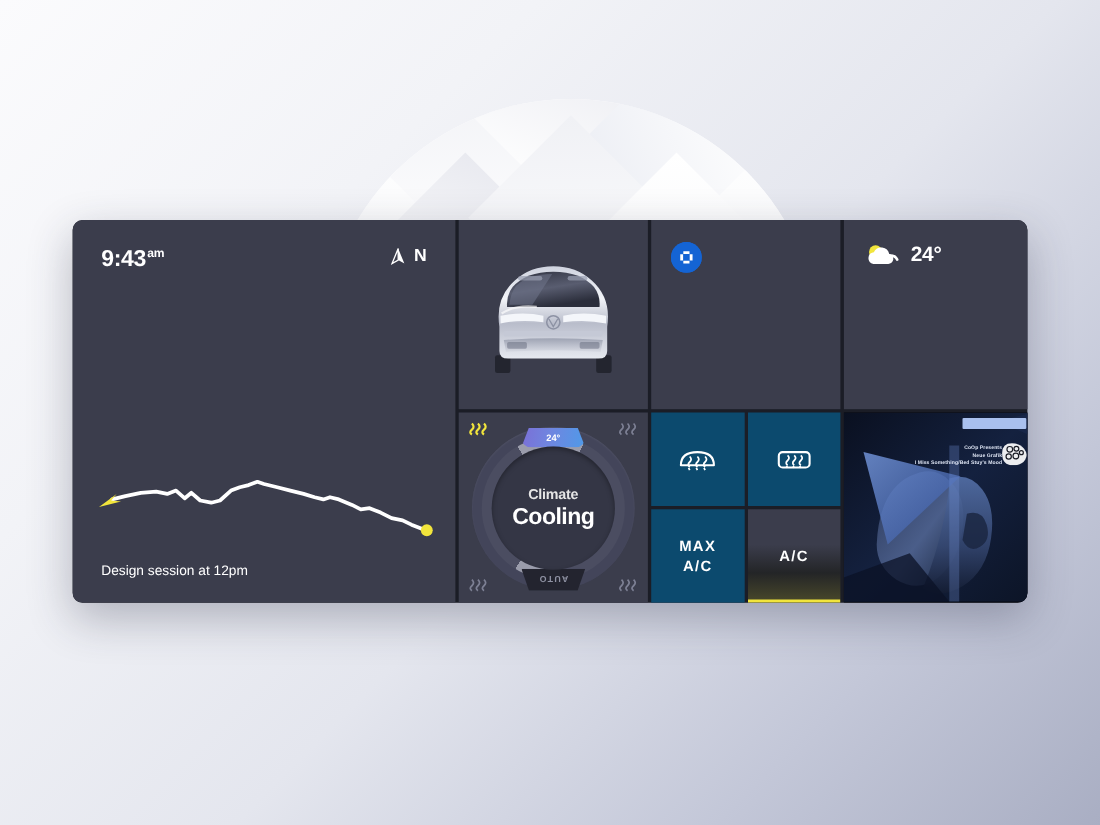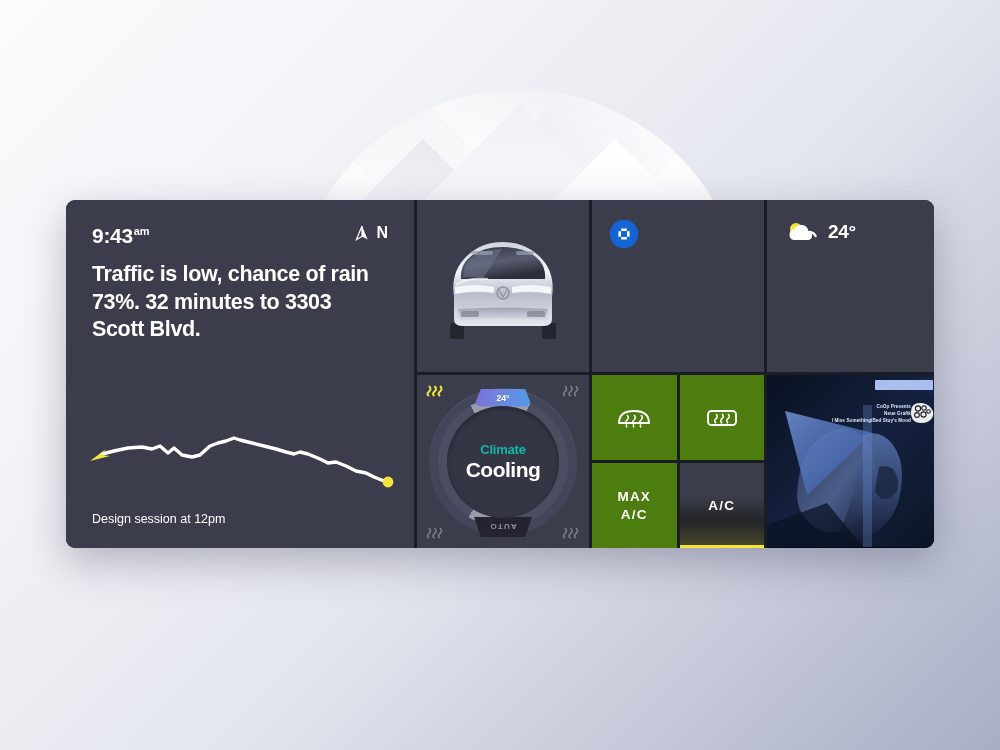--- a/index.html
+++ b/index.html
@@ -65,21 +65,21 @@
   .ring-track{
     position:absolute;left:9px;top:9px;right:9px;bottom:9px;border-radius:50%;
     background:conic-gradient(from 180deg,#9a9cab 0deg 32deg,#4b4d61 32deg 150deg,#9a9cab 150deg 205deg,#4b4d61 205deg 360deg);
   }
   .ring-inner{
     position:absolute;left:18px;top:18px;right:18px;bottom:18px;border-radius:50%;
     background:#343645;
     box-shadow:inset 0 2px 5px rgba(0,0,0,.35);
     display:flex;flex-direction:column;align-items:center;justify-content:center;
   }
-  .dial-sub{color:#14b8a6;font-size:13px;font-weight:bold;letter-spacing:-.2px;}
+  .dial-sub{color:#e5e5e5;font-size:13px;font-weight:bold;letter-spacing:-.2px;}
   .dial-main{color:#fff;font-size:21px;font-weight:bold;margin-top:1px;letter-spacing:-.5px;}
 
   .temp-seg{
     position:absolute;left:50%;top:1px;transform:translateX(-50%);
     width:58px;height:18px;
     background:linear-gradient(100deg,#7b6fd6 0%,#6f86e0 45%,#4f9ae8 100%);
     border-radius:3px 3px 9px 9px;
     clip-path:polygon(12% 0,88% 0,100% 100%,0 100%);
     display:flex;align-items:center;justify-content:center;
   }
@@ -103,21 +103,21 @@
   .heat.bl{left:8px;bottom:9px;}
   .heat.br{right:8px;bottom:9px;}
 
   
   .col3{width:172px;flex:none;display:flex;flex-direction:column;gap:3px;}
   .txn-panel{height:172px;padding:20px 18px;box-sizing:border-box;display:flex;flex-direction:column;}
   .bank-logo{width:28px;height:28px;border-radius:50%;background:#1464d4;position:relative;flex:none;}
   .txn-text{color:#fff;font-size:12.5px;font-weight:bold;line-height:1.38;margin-top:auto;letter-spacing:-.1px;}
   .defrost-grid{flex:1;display:grid;grid-template-columns:1fr 1fr;grid-template-rows:1fr 1fr;gap:3px;}
   .btn{
-    background:#4d7c0f;display:flex;align-items:center;justify-content:center;
+    background:#0c4a6e;display:flex;align-items:center;justify-content:center;
     position:relative;overflow:hidden;
   }
   .btn-label{color:#fff;font-size:13.5px;font-weight:bold;text-align:center;line-height:1.32;letter-spacing:1.2px;}
   .btn.active::after{
     content:"";position:absolute;left:0;right:0;bottom:0;height:3px;background:#f2e53c;
   }
   .btn.active{
     background:linear-gradient(0deg,rgba(242,229,60,.22) 0%,rgba(242,229,60,.04) 32%,#3b3d4c 62%);
   }
 
@@ -173,21 +173,20 @@
       <div class="clock"><span>9:43</span><sup>am</sup></div>
       <div class="compass">
         <svg class="needle" width="14" height="16" viewBox="0 0 14 16">
           <path d="M7 1 L12.6 14.6 L7 11.4 Z" fill="#ffffff"></path>
           <path d="M7 1 L1.4 14.6 L7 11.4 Z" fill="none" stroke="#ffffff" stroke-width="1.2"></path>
         </svg>
         <span>N</span>
       </div>
     </div>
 
-    <div class="nav-head">Traffic is low, chance of rain 73%. 32 minutes to 3303 Scott Blvd.</div>
 
     <div class="route-wrap">
       <svg width="310" height="72" viewBox="0 0 310 72">
         <path d="M14,30 L26,27 L40,24 L54,23 L64,25 L72,22 L80,29 L86,24 L94,31 L104,33 L112,31 L122,22
                  L130,19 L138,17 L146,14 L152,16 L164,19 L176,22 L188,25 L198,28 L206,30 L212,28 L220,30
                  L232,35 L240,39 L248,38 L258,42 L268,47 L278,49 L286,53 L296,57" fill="none" stroke="#ffffff" stroke-width="3.4" stroke-linecap="round" stroke-linejoin="round"></path>
         <path d="M2,37 L18,25 L13,31 L22,32 Z" fill="#f2e53c"></path>
         <circle cx="300" cy="58" r="5.4" fill="#f2e53c"></circle>
       </svg>
     </div>

